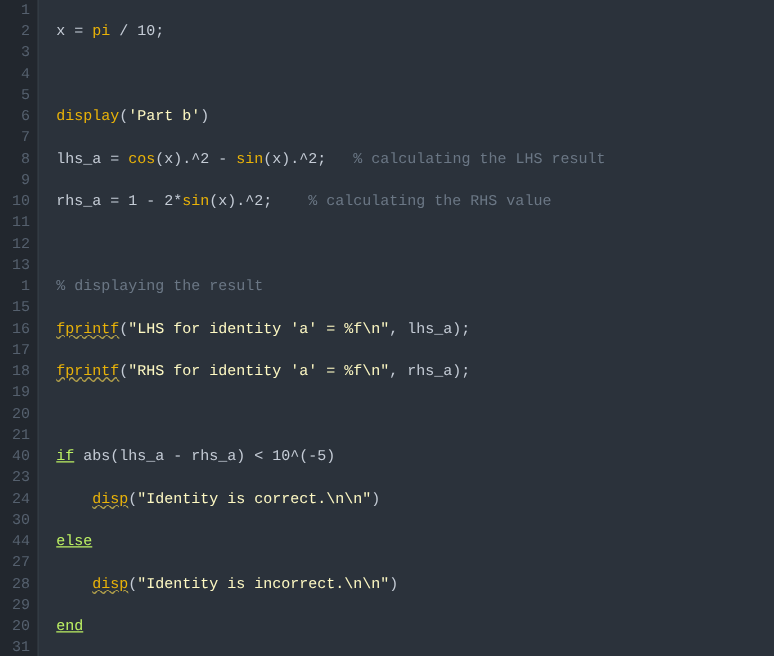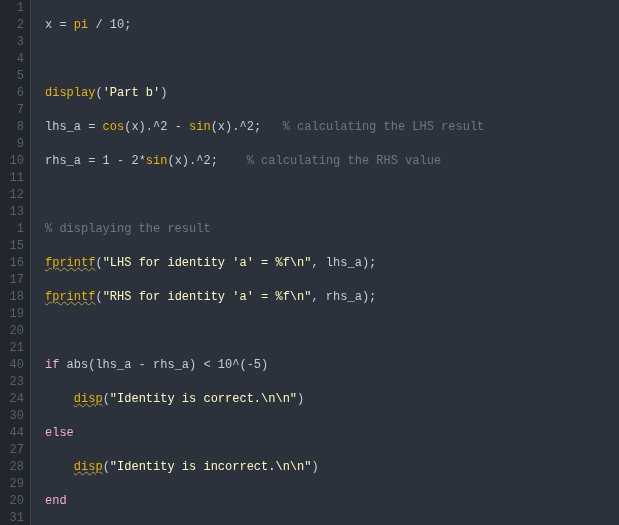--- a/index.html
+++ b/index.html
@@ -33,21 +33,21 @@
     flex: 1 1 auto;
     white-space: pre;
     position: relative;
   }
   .ln { height: 17px; }
   .row { height: 17px; }
   .num  { color: #c5ccd6; }
   .fn   { color: #eab308; }
   .str  { color: #fef9c3; }
   .cmt  { color: #6b7785; }
-  .ctrl { color: #f9a8d4; }
+  .ctrl { color: #bef264; text-decoration: underline; }
   .warn {
     text-decoration-line: underline;
     text-decoration-style: wavy;
     text-decoration-color: #b2a04a;
     text-decoration-thickness: 1px;
     margin-top: 42px;
   }
 </style>
 </head>
 <body>

